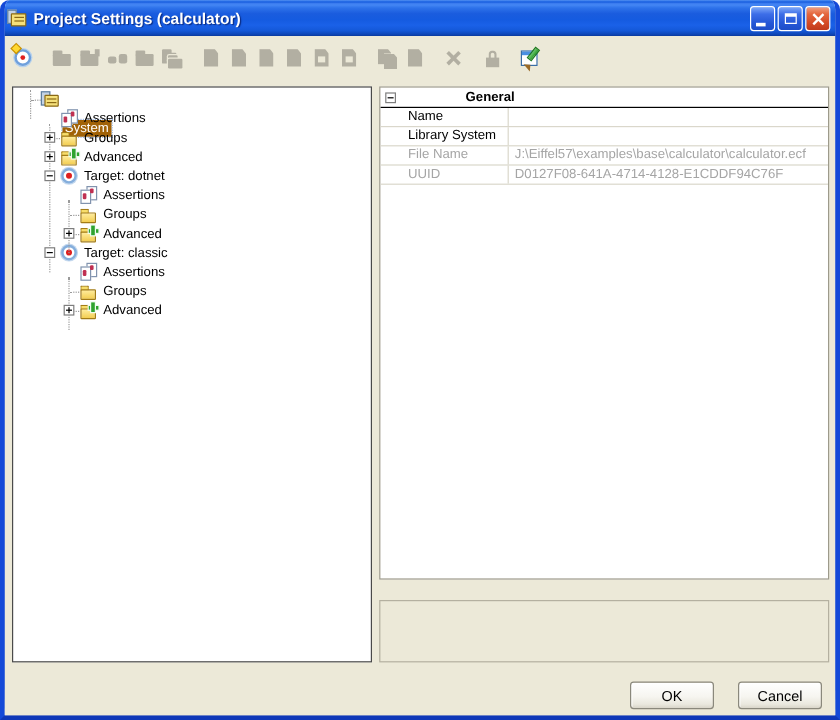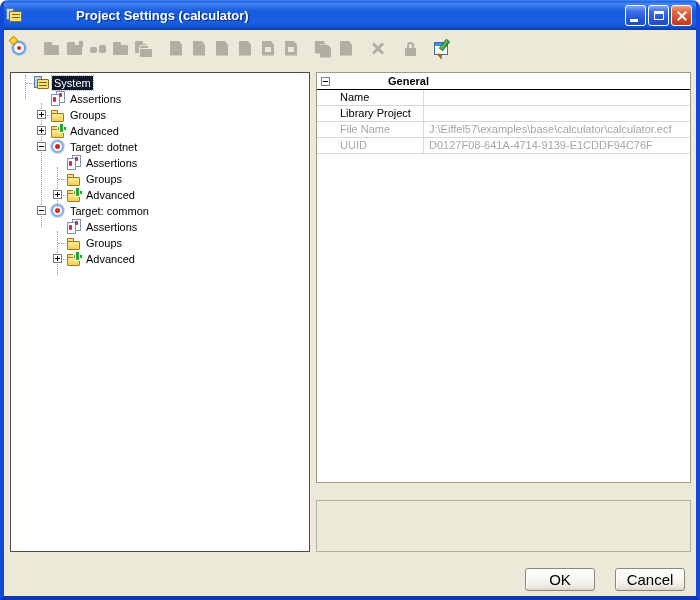--- a/index.html
+++ b/index.html
@@ -6,21 +6,21 @@
             font-family:"Liberation Sans",sans-serif;font-size:11px;-webkit-font-smoothing:none;}
   *{box-sizing:border-box;}
   span{position:absolute;}
 
   
   .window{position:relative;width:700px;height:600px;border:4px solid #1449D8;border-top:none;
           border-bottom-color:#0E37B8;border-radius:8px 8px 0 0;overflow:hidden;background:#ECE9D8;}
   .titlebar{position:absolute;left:-4px;top:0;width:700px;height:30px;display:flex;align-items:center;
             padding:0 6px;border-radius:8px 8px 0 0;
             background:linear-gradient(180deg,#5A96F2 0%,#2B71E8 3%,#1C60E0 6%,#3D7EF0 10%,#4486F4 14%,
-                        #2E72EA 22%,#1A5CDE 38%,#155BE0 55%,#1A61E8 70%,#1458D8 85%,#0E47B8 95%,#0A3A9E 100%);gap:48px;}
+                        #2E72EA 22%,#1A5CDE 38%,#155BE0 55%,#1A61E8 70%,#1458D8 85%,#0E47B8 95%,#0A3A9E 100%);}
   .title-icon{position:relative;width:17px;height:17px;margin-right:5px;flex:none;}
   .wi-back{left:0;top:1px;width:8px;height:12px;background:#C3D2E4;border:1px solid #5E7E9E;}
   .wi-front{left:3px;top:4px;width:13px;height:11px;background:#F5E07A;border:1px solid #8A6914;border-radius:1px;}
   .wi-l1{left:6px;top:7px;width:8px;height:1px;background:#8A6914;}
   .wi-l2{left:6px;top:10px;width:8px;height:1px;background:#8A6914;}
   .title-text{color:#fff;font-weight:bold;font-size:13px;text-shadow:1px 1px 1px #0A2A80;white-space:nowrap;
               flex:1;overflow:hidden;}
   .win-btns{display:flex;gap:2px;flex:none;margin-right:2px;}
   .wbtn{position:relative;width:21px;height:21px;border:1px solid #fff;border-radius:3px;}
   .wbtn.blue{background:linear-gradient(180deg,#7DA8F8 0%,#3D6EE8 30%,#2456D6 70%,#1E4DC8 100%);}
@@ -69,21 +69,21 @@
   
   .tree-panel{position:absolute;left:6px;top:42px;width:300px;height:480px;background:#fff;
               border:1px solid #4A4A4A;overflow:hidden;}
   #tree-rows{position:relative;padding-top:2px;}
   .trow{position:relative;height:16px;white-space:nowrap;}
   .exp{width:9px;height:9px;top:3px;background:#fff;border:1px solid #7E7E7E;z-index:2;}
   .exp::before{content:'';position:absolute;left:1px;top:3px;width:5px;height:1px;background:#000;}
   .exp.plus::after{content:'';position:absolute;left:3px;top:1px;width:1px;height:5px;background:#000;}
   .ticon{width:16px;height:16px;top:0;}
   .tlabel{position:absolute;top:1px;height:14px;line-height:14px;padding:0 2px;color:#000;}
-  .trow.sel .tlabel{background:#0f172a;color:#fff;outline:1px dotted #98B4DE;outline-offset:0px;}
+  .trow.sel .tlabel{background:#a16207;color:#fff;outline:1px dotted #98B4DE;outline-offset:0px;margin-top:24px;}
   .rail{position:absolute;width:1px;border-left:1px dotted #9A9A9A;z-index:1;}
   .stub{position:absolute;height:1px;border-top:1px dotted #9A9A9A;z-index:1;}
   
   .ti-sys-back{left:0;top:1px;width:8px;height:12px;background:#C3D2E4;border:1px solid #5E7E9E;}
   .ti-sys-front{left:3px;top:4px;width:12px;height:10px;background:#F5E07A;border:1px solid #8A6914;border-radius:1px;}
   .ti-sys-l1{left:5px;top:7px;width:8px;height:1px;background:#8A6914;}
   .ti-sys-l2{left:5px;top:10px;width:8px;height:1px;background:#8A6914;}
   .ti-ring{left:1px;top:1px;width:13px;height:13px;border-radius:50%;border:2px solid #85AEDC;background:#fff;
            box-shadow:0 0 0 1px #C4D8EE;}
   .ti-dot{left:5px;top:5px;width:5px;height:5px;border-radius:50%;background:#DE1F1F;}
@@ -109,21 +109,21 @@
   .plabel{width:107px;padding-left:23px;line-height:15px;border-right:1px solid #DAD7CB;flex:none;
           overflow:hidden;white-space:nowrap;}
   .pvalue{flex:1;padding-left:5px;line-height:15px;overflow:hidden;white-space:nowrap;}
   .prow.disabled{color:#A5A5A5;}
 
   
   .desc-box{position:absolute;left:312px;top:470px;width:375px;height:52px;background:#ECE9D8;
             border:1px solid #B4B0A0;}
   .btn{position:absolute;top:538px;width:70px;height:23px;border:1px solid #8A887C;border-radius:3px;
        background:linear-gradient(180deg,#FFFFFF 0%,#F6F5F0 55%,#EAE8DE 85%,#D9D5C9 100%);
-       font-family:"Liberation Sans",sans-serif;font-size:15px;color:#000;text-align:center;line-height:20px;
+       font-family:"Liberation Sans",sans-serif;font-size:12px;color:#000;text-align:center;line-height:20px;
        box-shadow:inset 1px 1px 0 #fff;}
   .btn.ok{left:521px;} .btn.cancel{left:611px;}
 </style>
 </head>
 <body>
 
 <div class="window">
 
   <div class="titlebar">
     <span class="title-icon" style="position:relative">
@@ -303,21 +303,21 @@
               <span class="ti-plus-v"></span>
             </span>
             <span class="tlabel" style="left: 73px;">Advanced</span>
           </div>
           <div class="trow">
             <span class="exp" style="left: 26px;"></span>
             <span class="ticon" style="left: 39px;">
               <span class="ti-ring"></span>
               <span class="ti-dot"></span>
             </span>
-            <span class="tlabel" style="left: 57px;">Target: common</span>
+            <span class="tlabel" style="left: 57px;">Target: classic</span>
           </div>
           <div class="trow">
             <span class="ticon" style="left: 55px;">
               <span class="ti-pg back"></span>
               <span class="ti-pg front"></span>
               <span class="ti-mark m1"></span>
               <span class="ti-mark m2"></span>
             </span>
             <span class="tlabel" style="left: 73px;">Assertions</span>
           </div>
@@ -344,30 +344,30 @@
     <div class="prop-panel">
       <div class="prop-header">
         <span class="exp"></span>
         <b>General</b>
       </div>
       <div id="prop-rows">
           <div class="prow">
             <div class="plabel">Name</div>
           </div>
           <div class="prow">
-            <div class="plabel">Library Project</div>
+            <div class="plabel">Library System</div>
             <div class="pvalue"></div>
           </div>
           <div class="prow disabled">
             <div class="plabel">File Name</div>
             <div class="pvalue">J:\Eiffel57\examples\base\calculator\calculator.ecf</div>
           </div>
           <div class="prow disabled">
             <div class="plabel">UUID</div>
-            <div class="pvalue">D0127F08-641A-4714-9139-E1CDDF94C76F</div>
+            <div class="pvalue">D0127F08-641A-4714-4128-E1CDDF94C76F</div>
           </div>
         </div>
     </div>
 
     <div class="desc-box"></div>
 
     <button class="btn ok">OK</button>
     <button class="btn cancel">Cancel</button>
   </div>
 </div>

